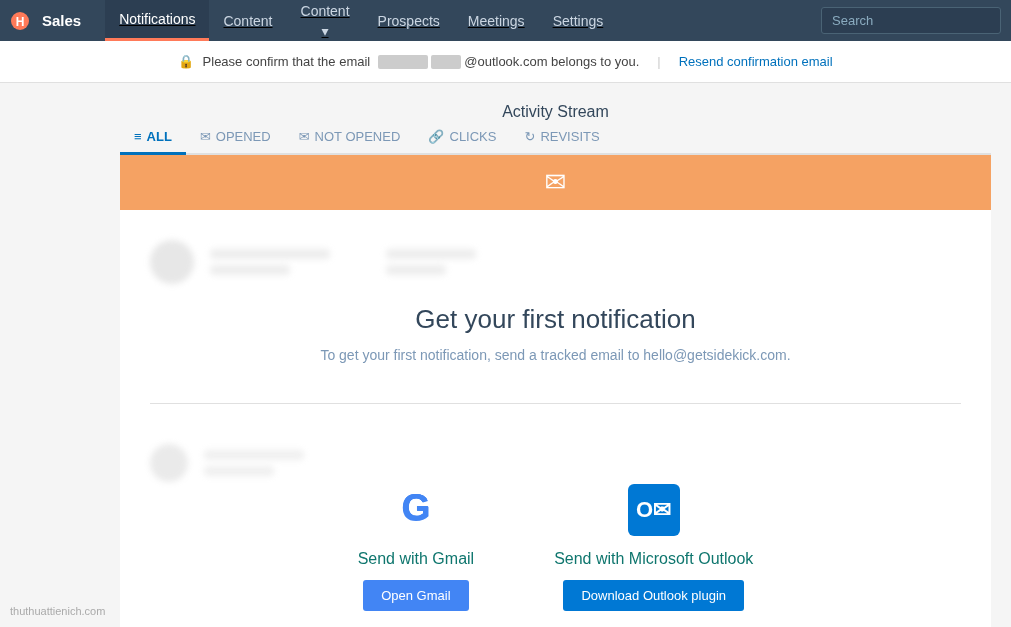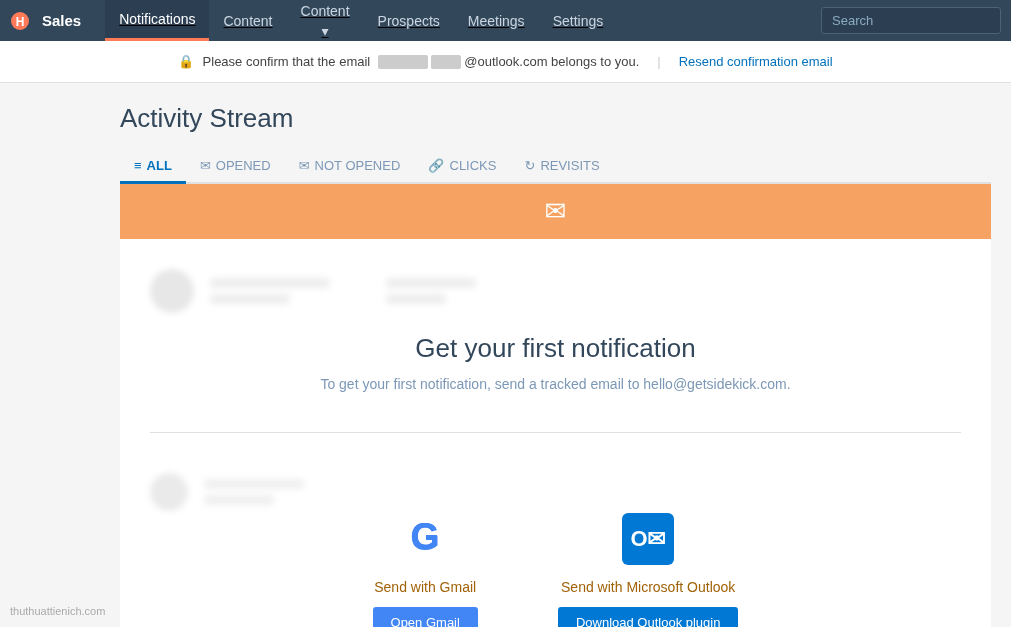--- a/index.html
+++ b/index.html
@@ -103,24 +103,25 @@
       min-height: 544px;
     }
     .content {
       flex: 1;
       background: #f5f5f5;
       padding: 20px 20px 20px 0;
     }
 
     
     .activity-title {
-      font-size: 26px;
+      font-size: 16px;
       color: #33475b;
       font-weight: 400;
-      margin-bottom: 16px;
+      margin-bottom: 0;
+      text-align: center;
     }
 
     
     .tabs {
       display: flex;
       align-items: center;
       border-bottom: 2px solid #e0e0e0;
       margin-bottom: 0;
     }
     .tab {
@@ -219,22 +220,22 @@
       gap: 12px;
     }
     .send-option-icon {
       width: 56px;
       height: 56px;
       display: flex;
       align-items: center;
       justify-content: center;
     }
     .send-option-label {
-      font-size: 14px;
-      color: #a16207;
+      font-size: 16px;
+      color: #0f766e;
     }
     .btn-gmail {
       background: #4285f4;
       color: #fff;
       border: none;
       border-radius: 3px;
       padding: 8px 18px;
       font-size: 13px;
       cursor: pointer;
       font-weight: 500;

